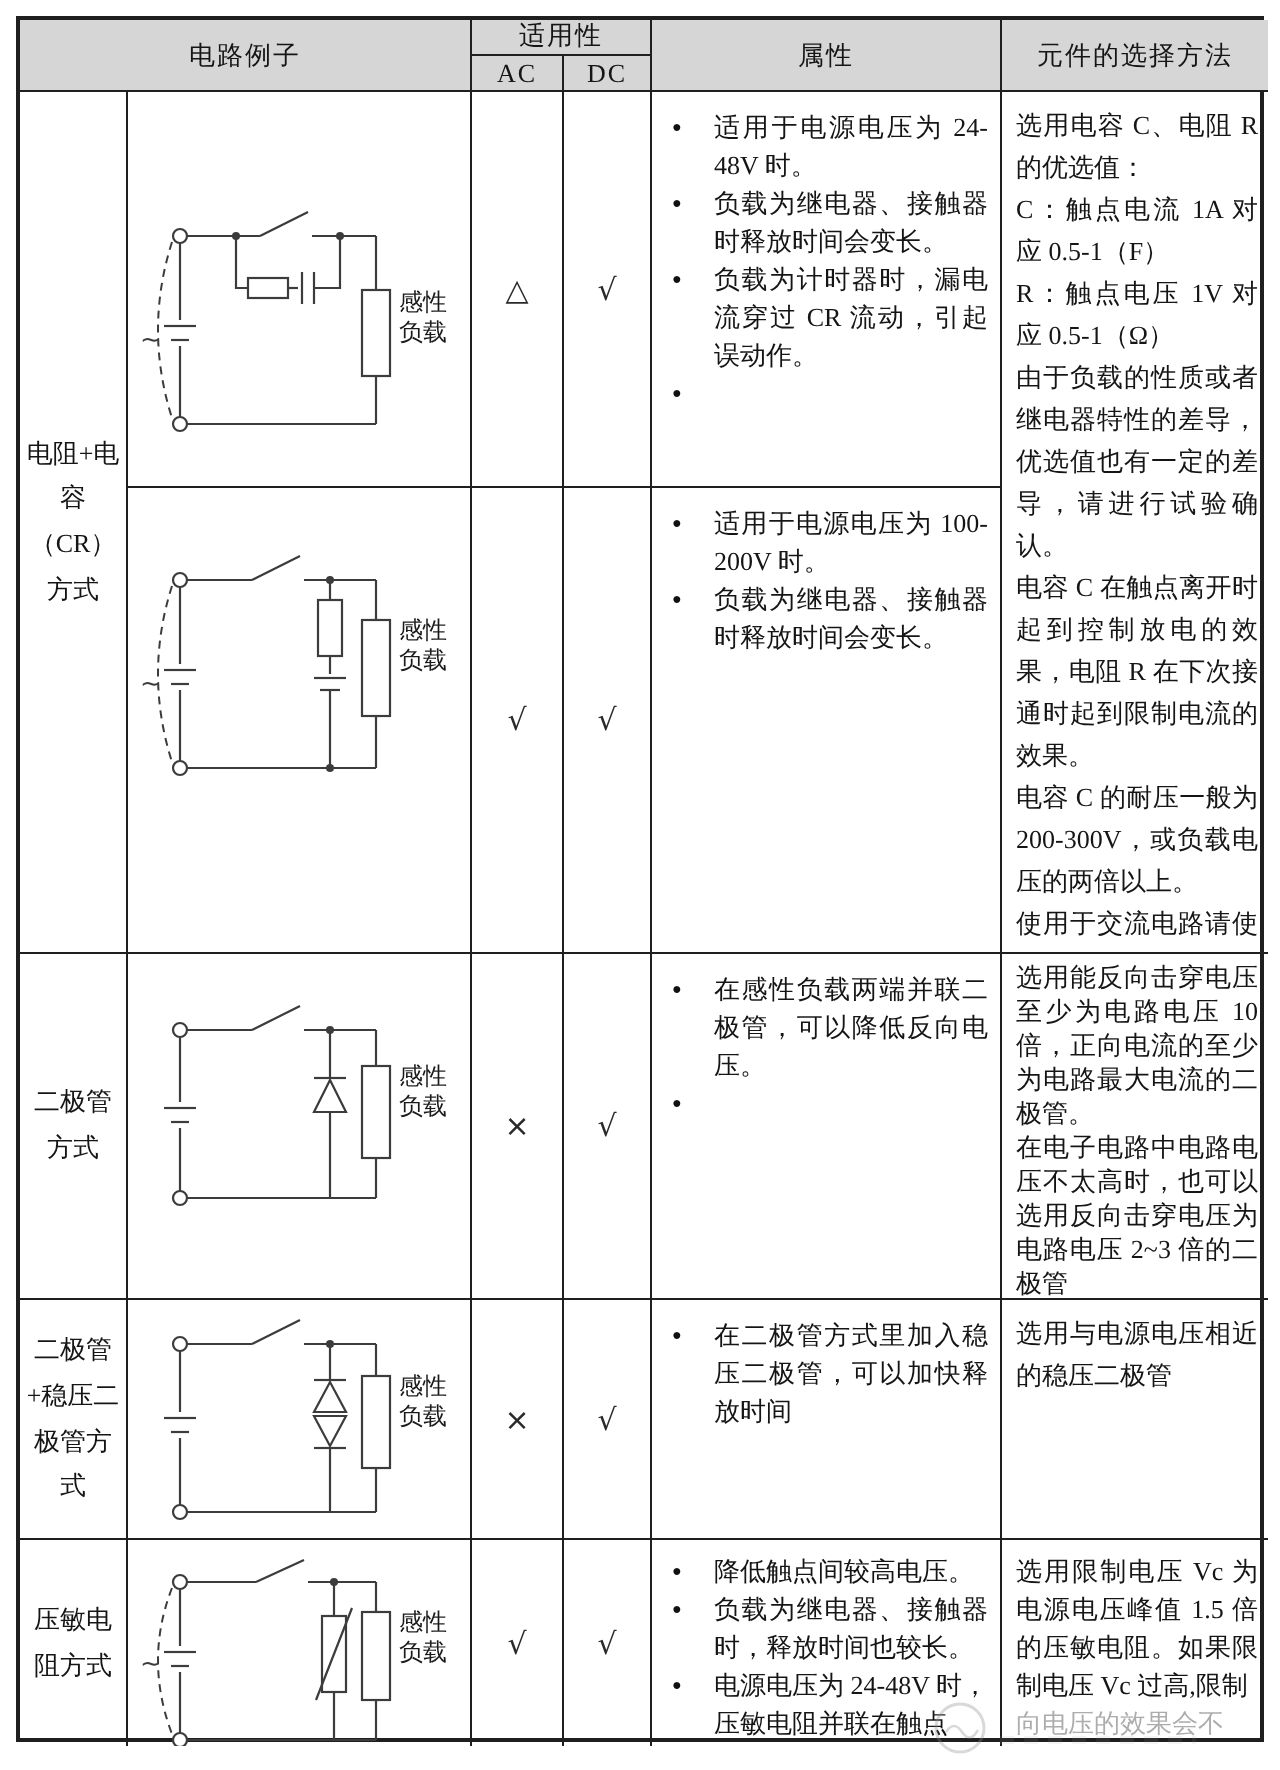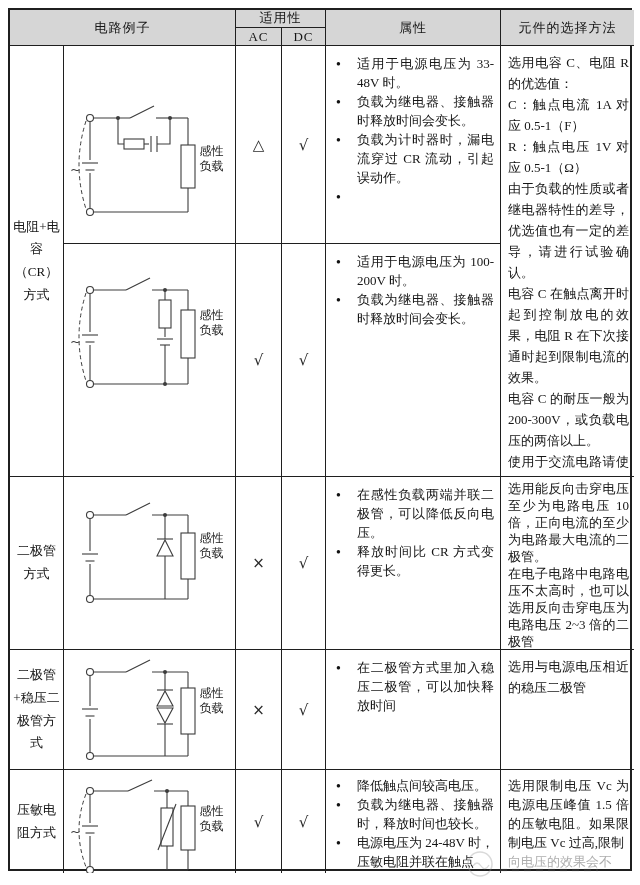--- a/index.html
+++ b/index.html
@@ -112,21 +112,21 @@
   </div>
   <div class="cell sym" style="grid-column:3;grid-row:3;">
       <span>△</span>
     </div>
   <div class="cell sym" style="grid-column:4;grid-row:3;">
       <span>√</span>
     </div>
   <div class="cell props" style="grid-column:5;grid-row:3;">
     <div class="bullet">
         <span class="dot">●</span>
-        <span class="txt">适用于电源电压为 33-48V 时。</span>
+        <span class="txt">适用于电源电压为 24-48V 时。</span>
       </div>
     <div class="bullet">
         <span class="dot">●</span>
         <span class="txt">负载为继电器、接触器时释放时间会变长。</span>
       </div>
     <div class="bullet">
         <span class="dot">●</span>
         <span class="txt">负载为计时器时，漏电流穿过 CR 流动，引起误动作。</span>
       </div>
     <div class="bullet">
@@ -242,21 +242,20 @@
   <div class="cell sym" style="grid-column:4;grid-row:5;">
       <span>√</span>
     </div>
   <div class="cell props" style="grid-column:5;grid-row:5;">
     <div class="bullet">
         <span class="dot">●</span>
         <span class="txt">在感性负载两端并联二极管，可以降低反向电压。</span>
       </div>
     <div class="bullet">
         <span class="dot">●</span>
-        <span class="txt">释放时间比 CR 方式变得更长。</span>
       </div>
   </div>
   <div class="cell sel sel2 nbr" style="grid-column:6;grid-row:5;">
     <p>选用能反向击穿电压至少为电路电压 10 倍，正向电流的至少为电路最大电流的二极管。</p>
     <p>在电子电路中电路电压不太高时，也可以选用反向击穿电压为电路电压 2~3 倍的二极管</p>
   </div>
 
   <div class="cell labcell" style="grid-column:1;grid-row:6;">
     <span>二极管+稳压二极管方式</span>
   </div>

